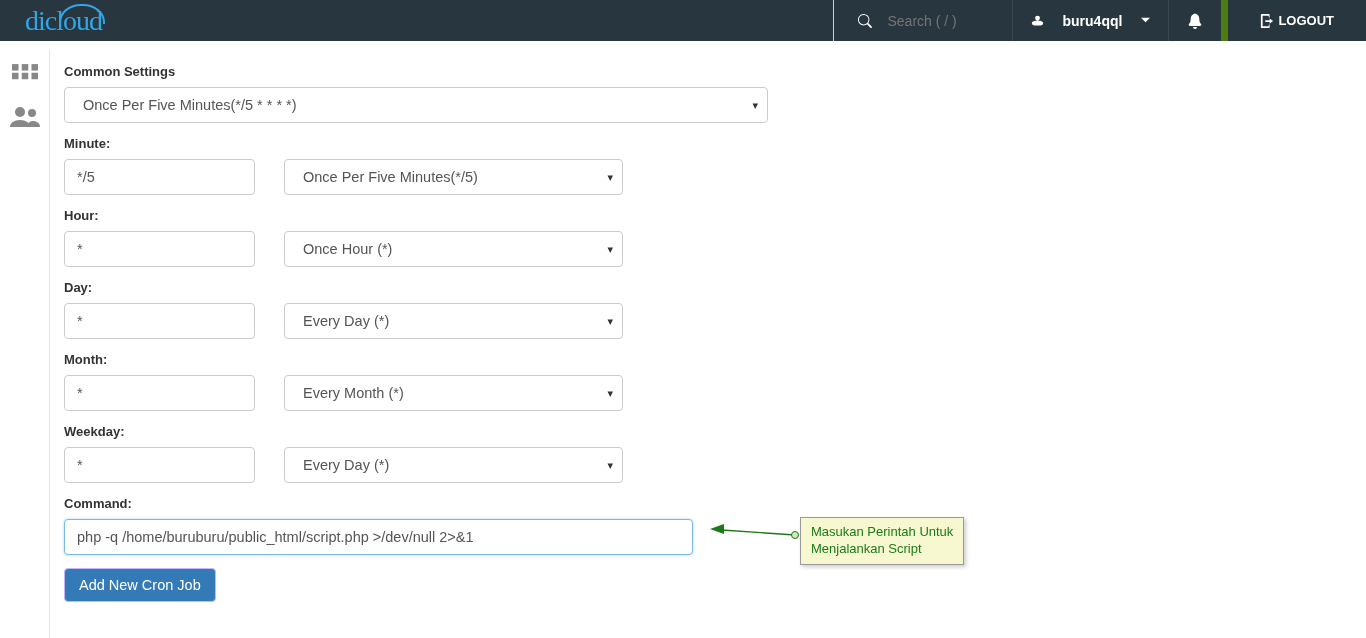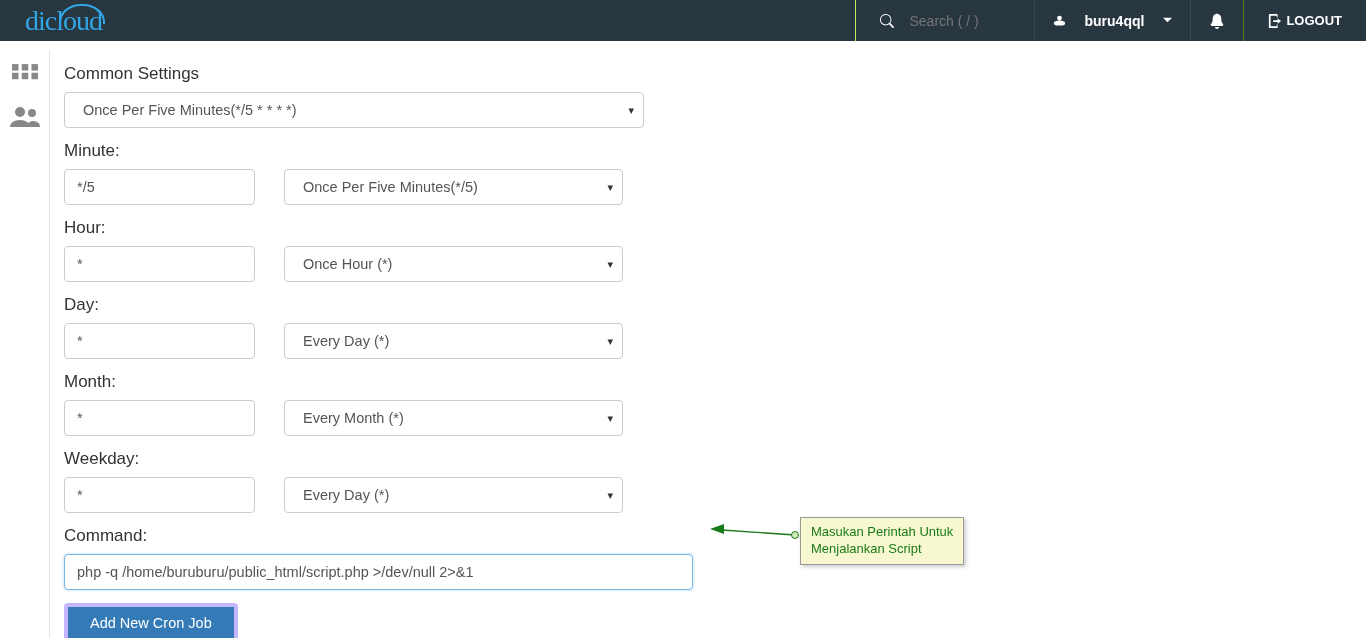--- a/index.html
+++ b/index.html
@@ -7,36 +7,36 @@
 .topbar{height:41px;background:#283640;display:flex;align-items:center;color:#fff;position:relative}
 .logo{margin-left:25px;color:#31a6e6;font-family:Georgia,serif;font-size:28px;font-weight:400;letter-spacing:-1px;position:relative}
 .logo .arc{display:inline-block;width:46px;height:20px;border:2.5px solid #31a6e6;border-bottom:none;border-top-left-radius:22px 18px;border-top-right-radius:22px 18px;position:absolute;top:-1px;right:-3px}
 .topbar-right{margin-left:auto;display:flex;align-items:center;height:100%}
 .search-box{display:flex;align-items:center;border-left:1px solid #bef264;height:100%;padding:0 24px;color:#9aa}
 .search-box svg{margin-right:16px}
 .search-box input{background:transparent;border:none;color:#9aa;font-size:14px;width:100px;outline:none}
 .user-box{display:flex;align-items:center;border-left:1px solid #3a4750;height:100%;padding:0 18px;cursor:pointer}
 .user-box .uname{font-weight:700;font-size:14px;margin:0 19px}
 .bell-box{display:flex;align-items:center;border-left:1px solid #3a4750;height:100%;padding:0 18px;cursor:pointer}
-.logout-box{display:flex;align-items:center;border-left:1px solid #4d7c0f;height:100%;padding:0 24px;cursor:pointer;font-weight:700;font-size:13px}
+.logout-box{display:flex;align-items:center;border-left:7px solid #4d7c0f;height:100%;padding:0 32px;cursor:pointer;font-weight:700;font-size:13px}
 .logout-box svg{margin-right:4px}
 .sidebar{position:absolute;left:0;top:50px;width:50px;height:588px;background:#fff;border-right:1px solid #e5e5e5;display:flex;flex-direction:column;align-items:center;padding-top:14px;gap:16px}
 .sidebar svg{color:#888;cursor:pointer}
 .content{position:absolute;left:50px;top:50px;right:0;padding:14px 0 0 14px}
 .form-group{margin-bottom:13px}
-.label{font-weight:400;font-size:17px;color:#333;margin-bottom:8px;display:block}
+.label{font-weight:700;font-size:13px;color:#333;margin-bottom:8px;display:block}
 .select-wide,.select-mid{height:36px;border:1px solid #ccc;border-radius:4px;background:#fff;font-size:14.5px;color:#555;padding:0 24px 0 18px;appearance:none;position:relative;cursor:pointer;display:flex;align-items:center}
-.select-wide{width:580px}
+.select-wide{width:704px}
 .select-mid{width:339px}
 .select-wrap{position:relative;display:inline-block}
 .select-wrap::after{content:"▾";position:absolute;right:10px;top:50%;transform:translateY(-50%);color:#333;font-size:11px;pointer-events:none}
 .text-input{width:191px;height:36px;border:1px solid #ccc;border-radius:4px;font-size:14.5px;color:#555;padding:0 12px;outline:none}
 .row{display:flex;gap:29px;align-items:center}
 .command-input{width:629px;height:36px;border:1px solid #7ab8e6;border-radius:4px;font-size:14.5px;color:#555;padding:12px 12px;outline:none;box-shadow:0 0 3px rgba(102,175,233,.5)}
-.btn-primary{background:#337ab7;border:4px solid #c4b5fd;color:#fff;padding:8px 22px;border-radius:4px;font-size:14.5px;cursor:pointer}
+.btn-primary{background:#337ab7;border:1px solid #c4b5fd;color:#fff;padding:8px 14px;border-radius:4px;font-size:14.5px;cursor:pointer}
 .annotation{position:absolute;left:800px;top:517px;background:#f7f8d0;border:1px solid #999;padding:6px 10px;font-size:13px;color:#1a7a1a;line-height:1.3;box-shadow:2px 2px 4px rgba(0,0,0,.2)}
 .arrow-svg{position:absolute;left:710px;top:522px;pointer-events:none}
 </style>
 </head>
 <body>
 
 <div class="topbar">
   <div class="logo">dicloud<span class="arc"></span></div>
   <div class="topbar-right">
     <div class="search-box">

